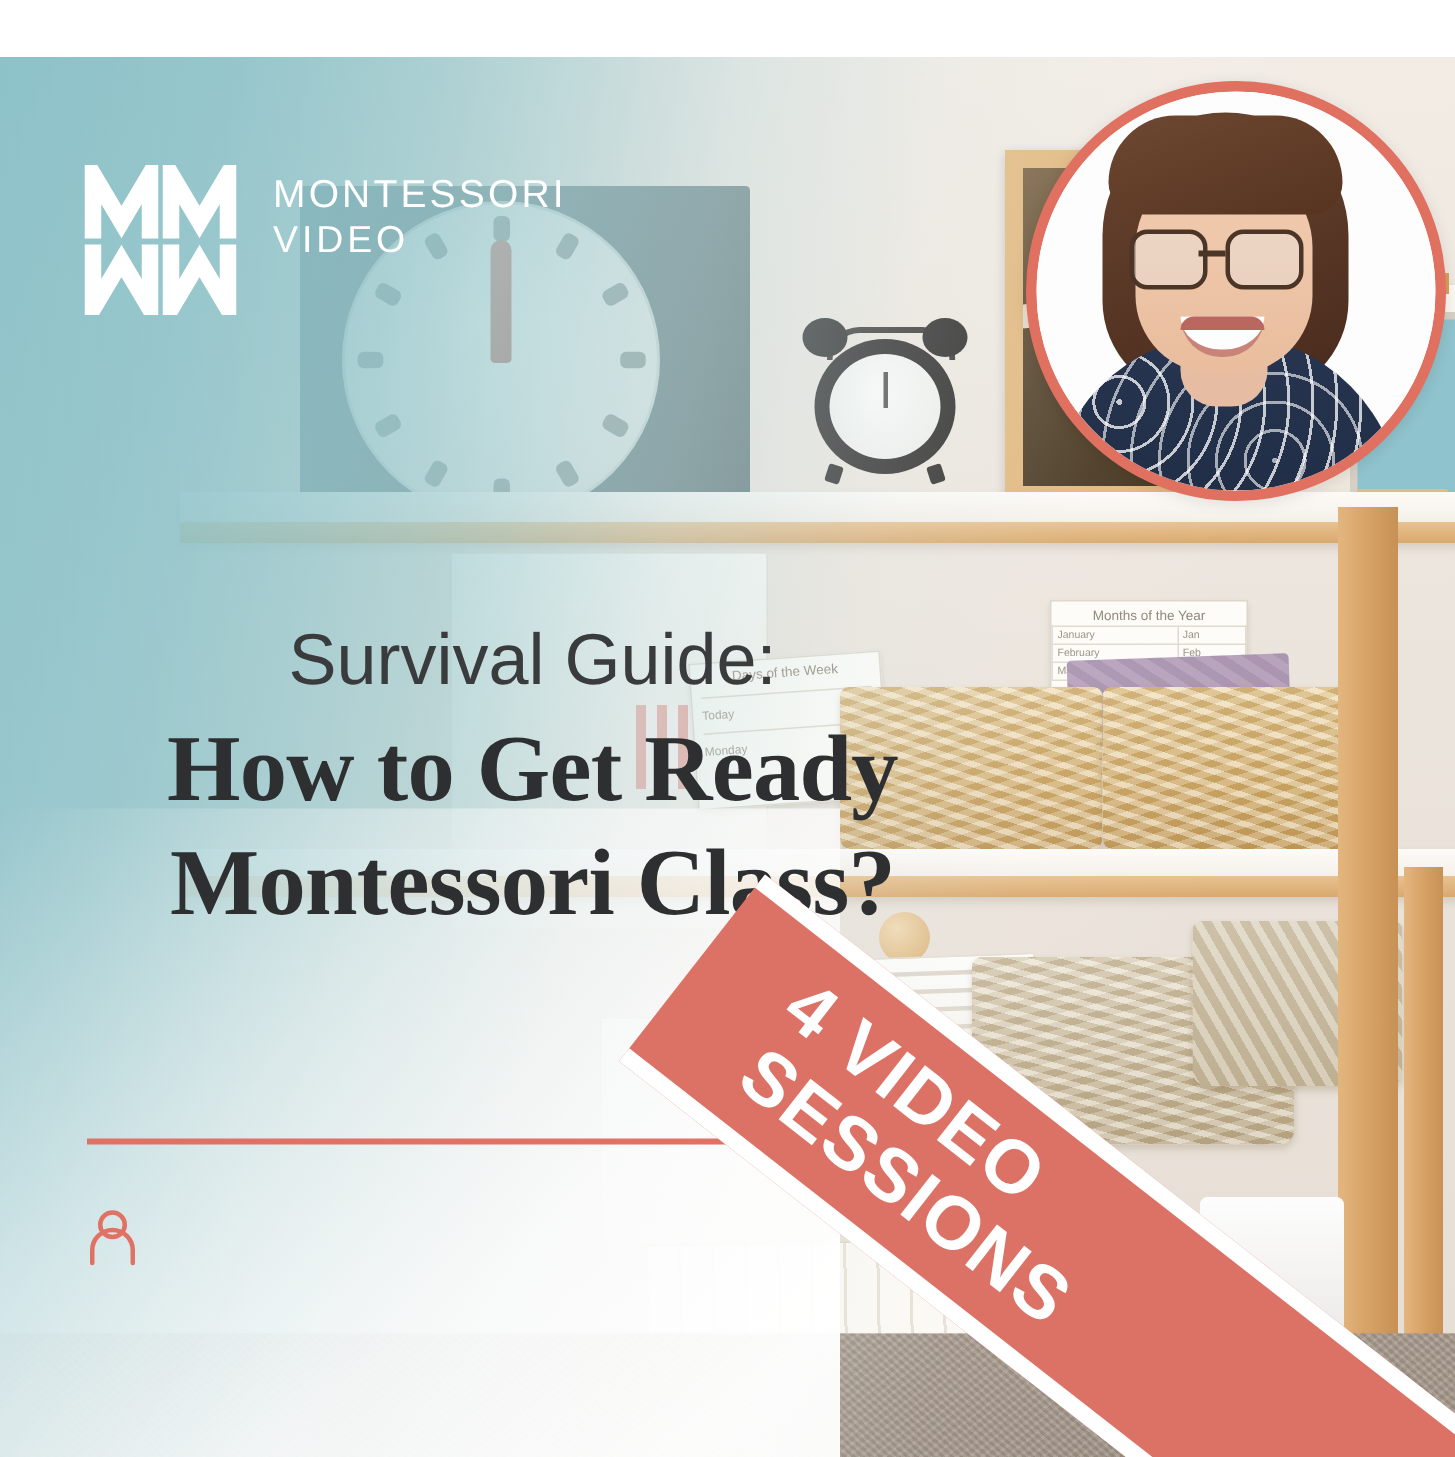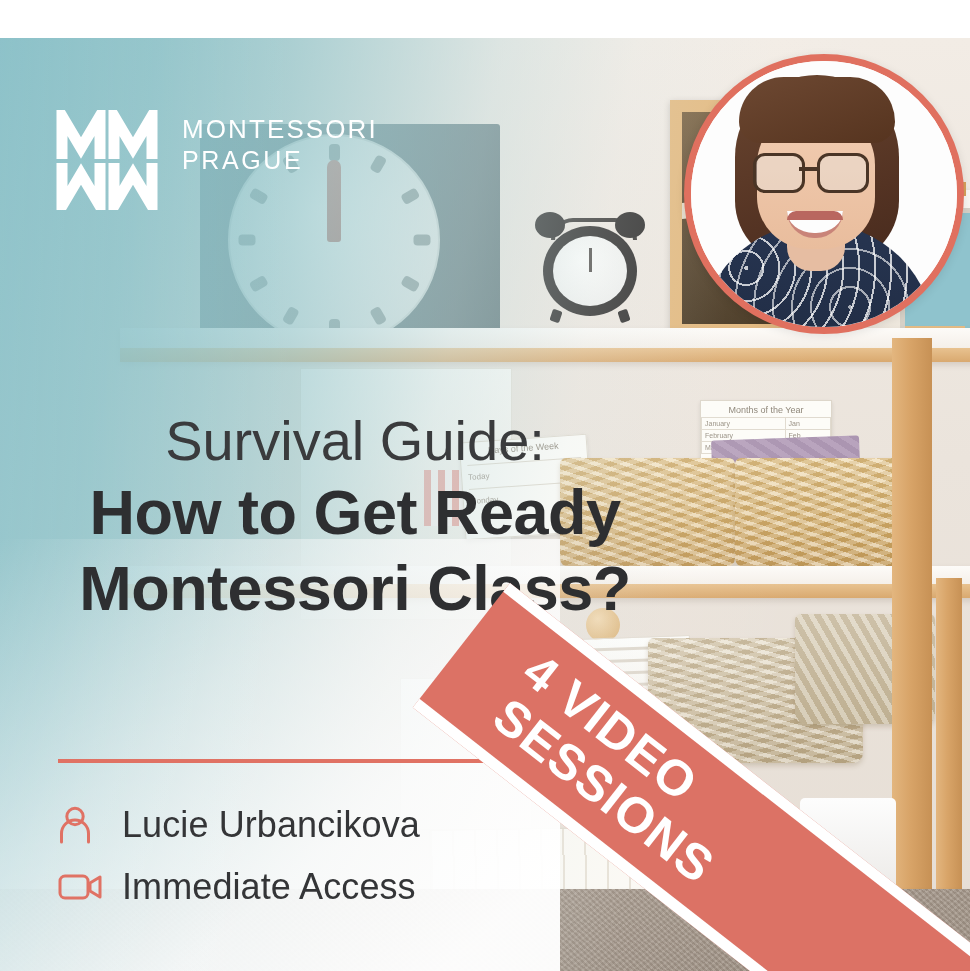--- a/index.html
+++ b/index.html
@@ -190,23 +190,23 @@
   .av-glass{position:absolute;top:92px;width:46px;height:34px;border:3.5px solid #4a3526;border-radius:12px;
     background:rgba(230,238,240,.35);}
   .av-gl{left:62px;} .av-gr{left:126px;}
   .av-bridge{position:absolute;left:108px;top:106px;width:18px;height:3.5px;background:#4a3526;}
   .av-mouth{position:absolute;left:96px;top:150px;width:56px;height:22px;border-radius:0 0 30px 30px;
     background:#fdfdfd;border-bottom:5px solid #c98479;}
   .av-smileline{position:absolute;left:96px;top:150px;width:56px;height:9px;background:#b9675f;border-radius:30px 30px 0 0;}
 
   
   .headline{position:absolute;left:0;top:374px;width:710px;text-align:center;color:#2f3032;}
-  .kicker{font-size:56px;font-weight:400;letter-spacing:0px;line-height:58px;color:#3a3b3d;}
+  .kicker{font-size:48px;font-weight:400;letter-spacing:0px;line-height:58px;color:#3a3b3d;}
   .h1{font-size:63px;font-weight:700;line-height:76px;letter-spacing:-.5px;color:#2e2f31;margin-top:4px;}
-  .h1 div{white-space:nowrap;}
+  .h1 div{white-space:nowrap;font-family:Liberation Serif, serif;}
 
   
   .divider{position:absolute;left:58px;top:721px;width:652px;height:4px;
     background:linear-gradient(to right,#e07264,#e07264 60%,#e27e63);}
   .meta{position:absolute;left:58px;top:756px;width:560px;}
   .metarow{display:flex;align-items:center;height:62px;}
   .metaicon{width:64px;flex:0 0 64px;display:flex;align-items:center;justify-content:flex-start;}
   .metatext{font-size:36px;color:#343537;font-weight:400;letter-spacing:.1px;}
 
   
@@ -352,21 +352,21 @@
         <g fill="none" stroke="#ffffff" stroke-width="11" stroke-linecap="butt" stroke-linejoin="miter">
           <polyline points="6,49 6,6 25,38 44,6 44,49"></polyline>
           <polyline points="58,49 58,6 77,38 96,6 96,49"></polyline>
           <polyline points="6,53 6,96 25,64 44,96 44,53"></polyline>
           <polyline points="58,53 58,96 77,64 96,96 96,53"></polyline>
         </g>
       </svg>
     </span>
     <span class="logotext">
       <div class="l1">MONTESSORI</div>
-      <div class="l3">PRAGUE</div>
+      <div class="l3">VIDEO</div>
     </span>
   </div>
 
   <div class="avatar">
     <div class="inner">
       <div class="av-hair"></div>
       <div class="av-shoulders"></div>
       <div class="av-neck"></div>
       <div class="av-face"></div>
       <div class="av-fringe"></div>
@@ -389,30 +389,20 @@
   <div class="divider"></div>
 
   <div class="meta">
     <div class="metarow">
       <span class="metaicon">
         <svg width="34" height="38" viewBox="0 0 34 38" aria-hidden="true">
           <circle cx="17" cy="10.5" r="8.2" fill="none" stroke="#e07264" stroke-width="3"></circle>
           <path d="M3.5 36 V27.5 A13.5 13.5 0 0 1 30.5 27.5 V36" fill="none" stroke="#e07264" stroke-width="3" stroke-linecap="round"></path>
         </svg>
       </span>
-      <span class="metatext">Lucie Urbancikova</span>
-    </div>
-    <div class="metarow">
-      <span class="metaicon">
-        <svg width="44" height="32" viewBox="0 0 44 32" aria-hidden="true">
-          <rect x="2" y="5" width="28" height="22" rx="5" ry="5" fill="none" stroke="#e07264" stroke-width="3"></rect>
-          <path d="M32 12 L42 6 L42 26 L32 20 Z" fill="none" stroke="#e07264" stroke-width="3" stroke-linejoin="round"></path>
-        </svg>
-      </span>
-      <span class="metatext">Immediate Access</span>
     </div>
   </div>
 
   <div class="clip">
     <div class="ribbon">
       <div class="rtext">
         <div class="r1">4 VIDEO</div>
         <div class="r2">SESSIONS</div>
       </div>
     </div>

